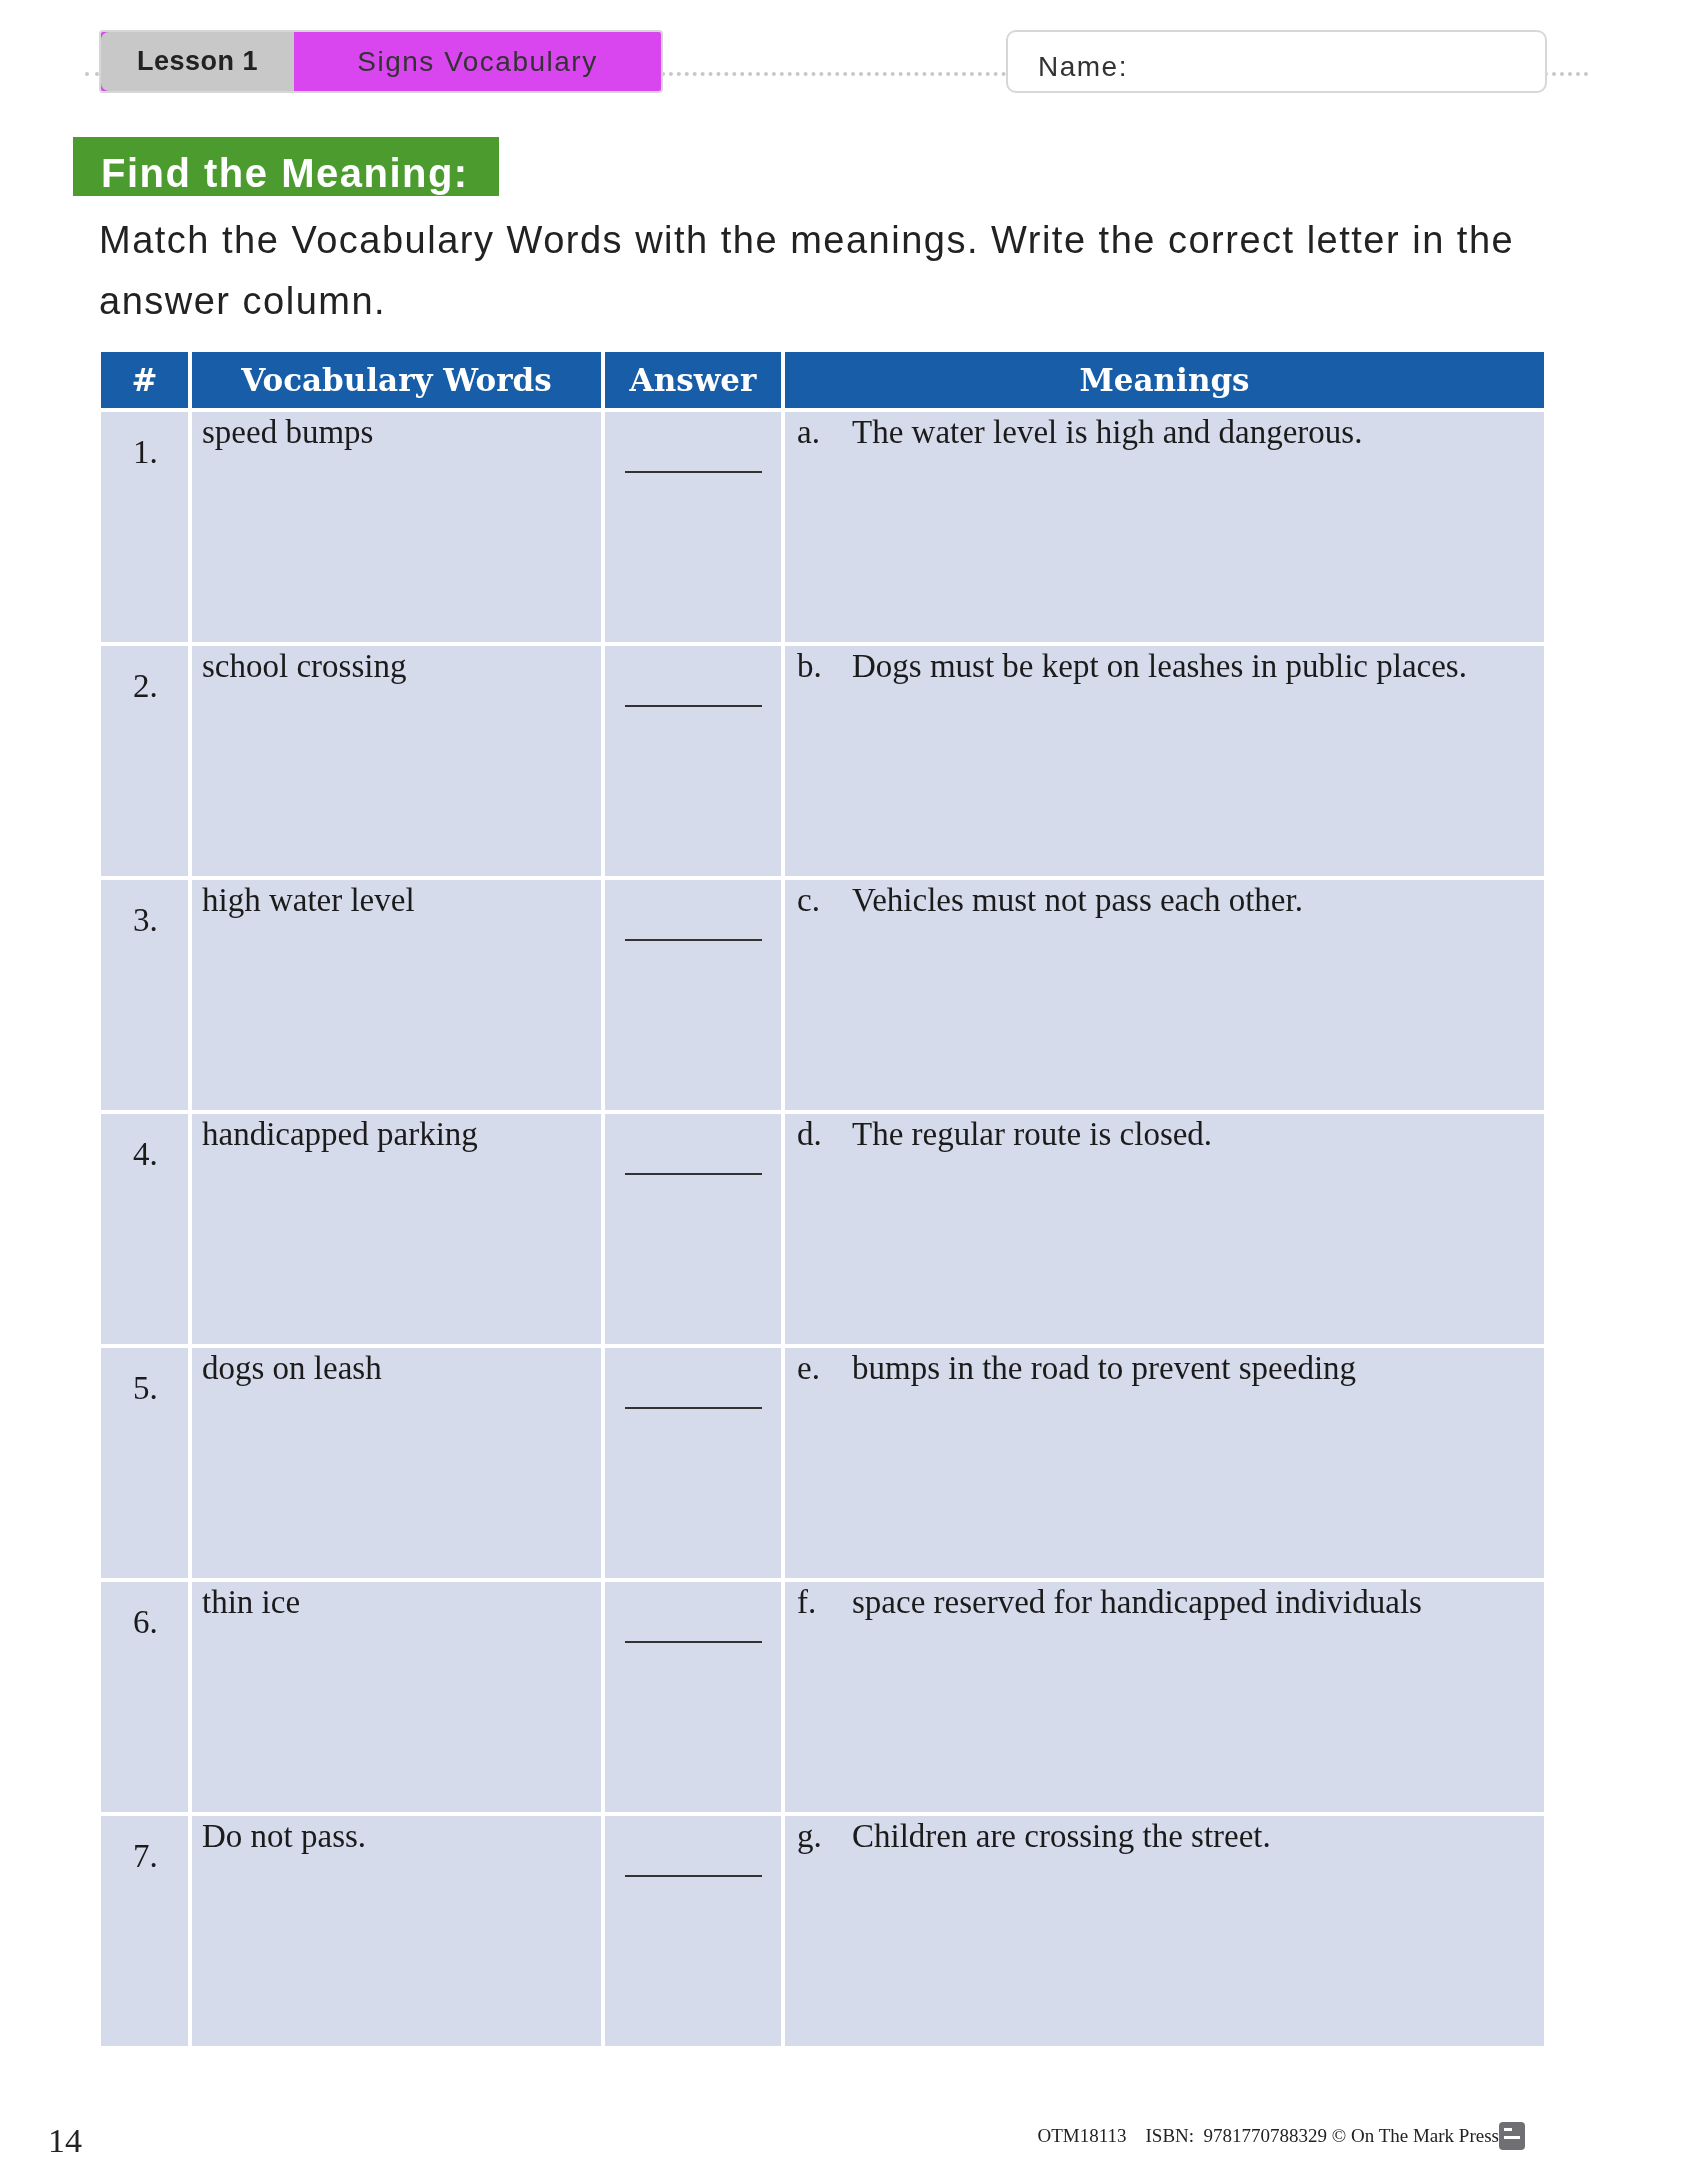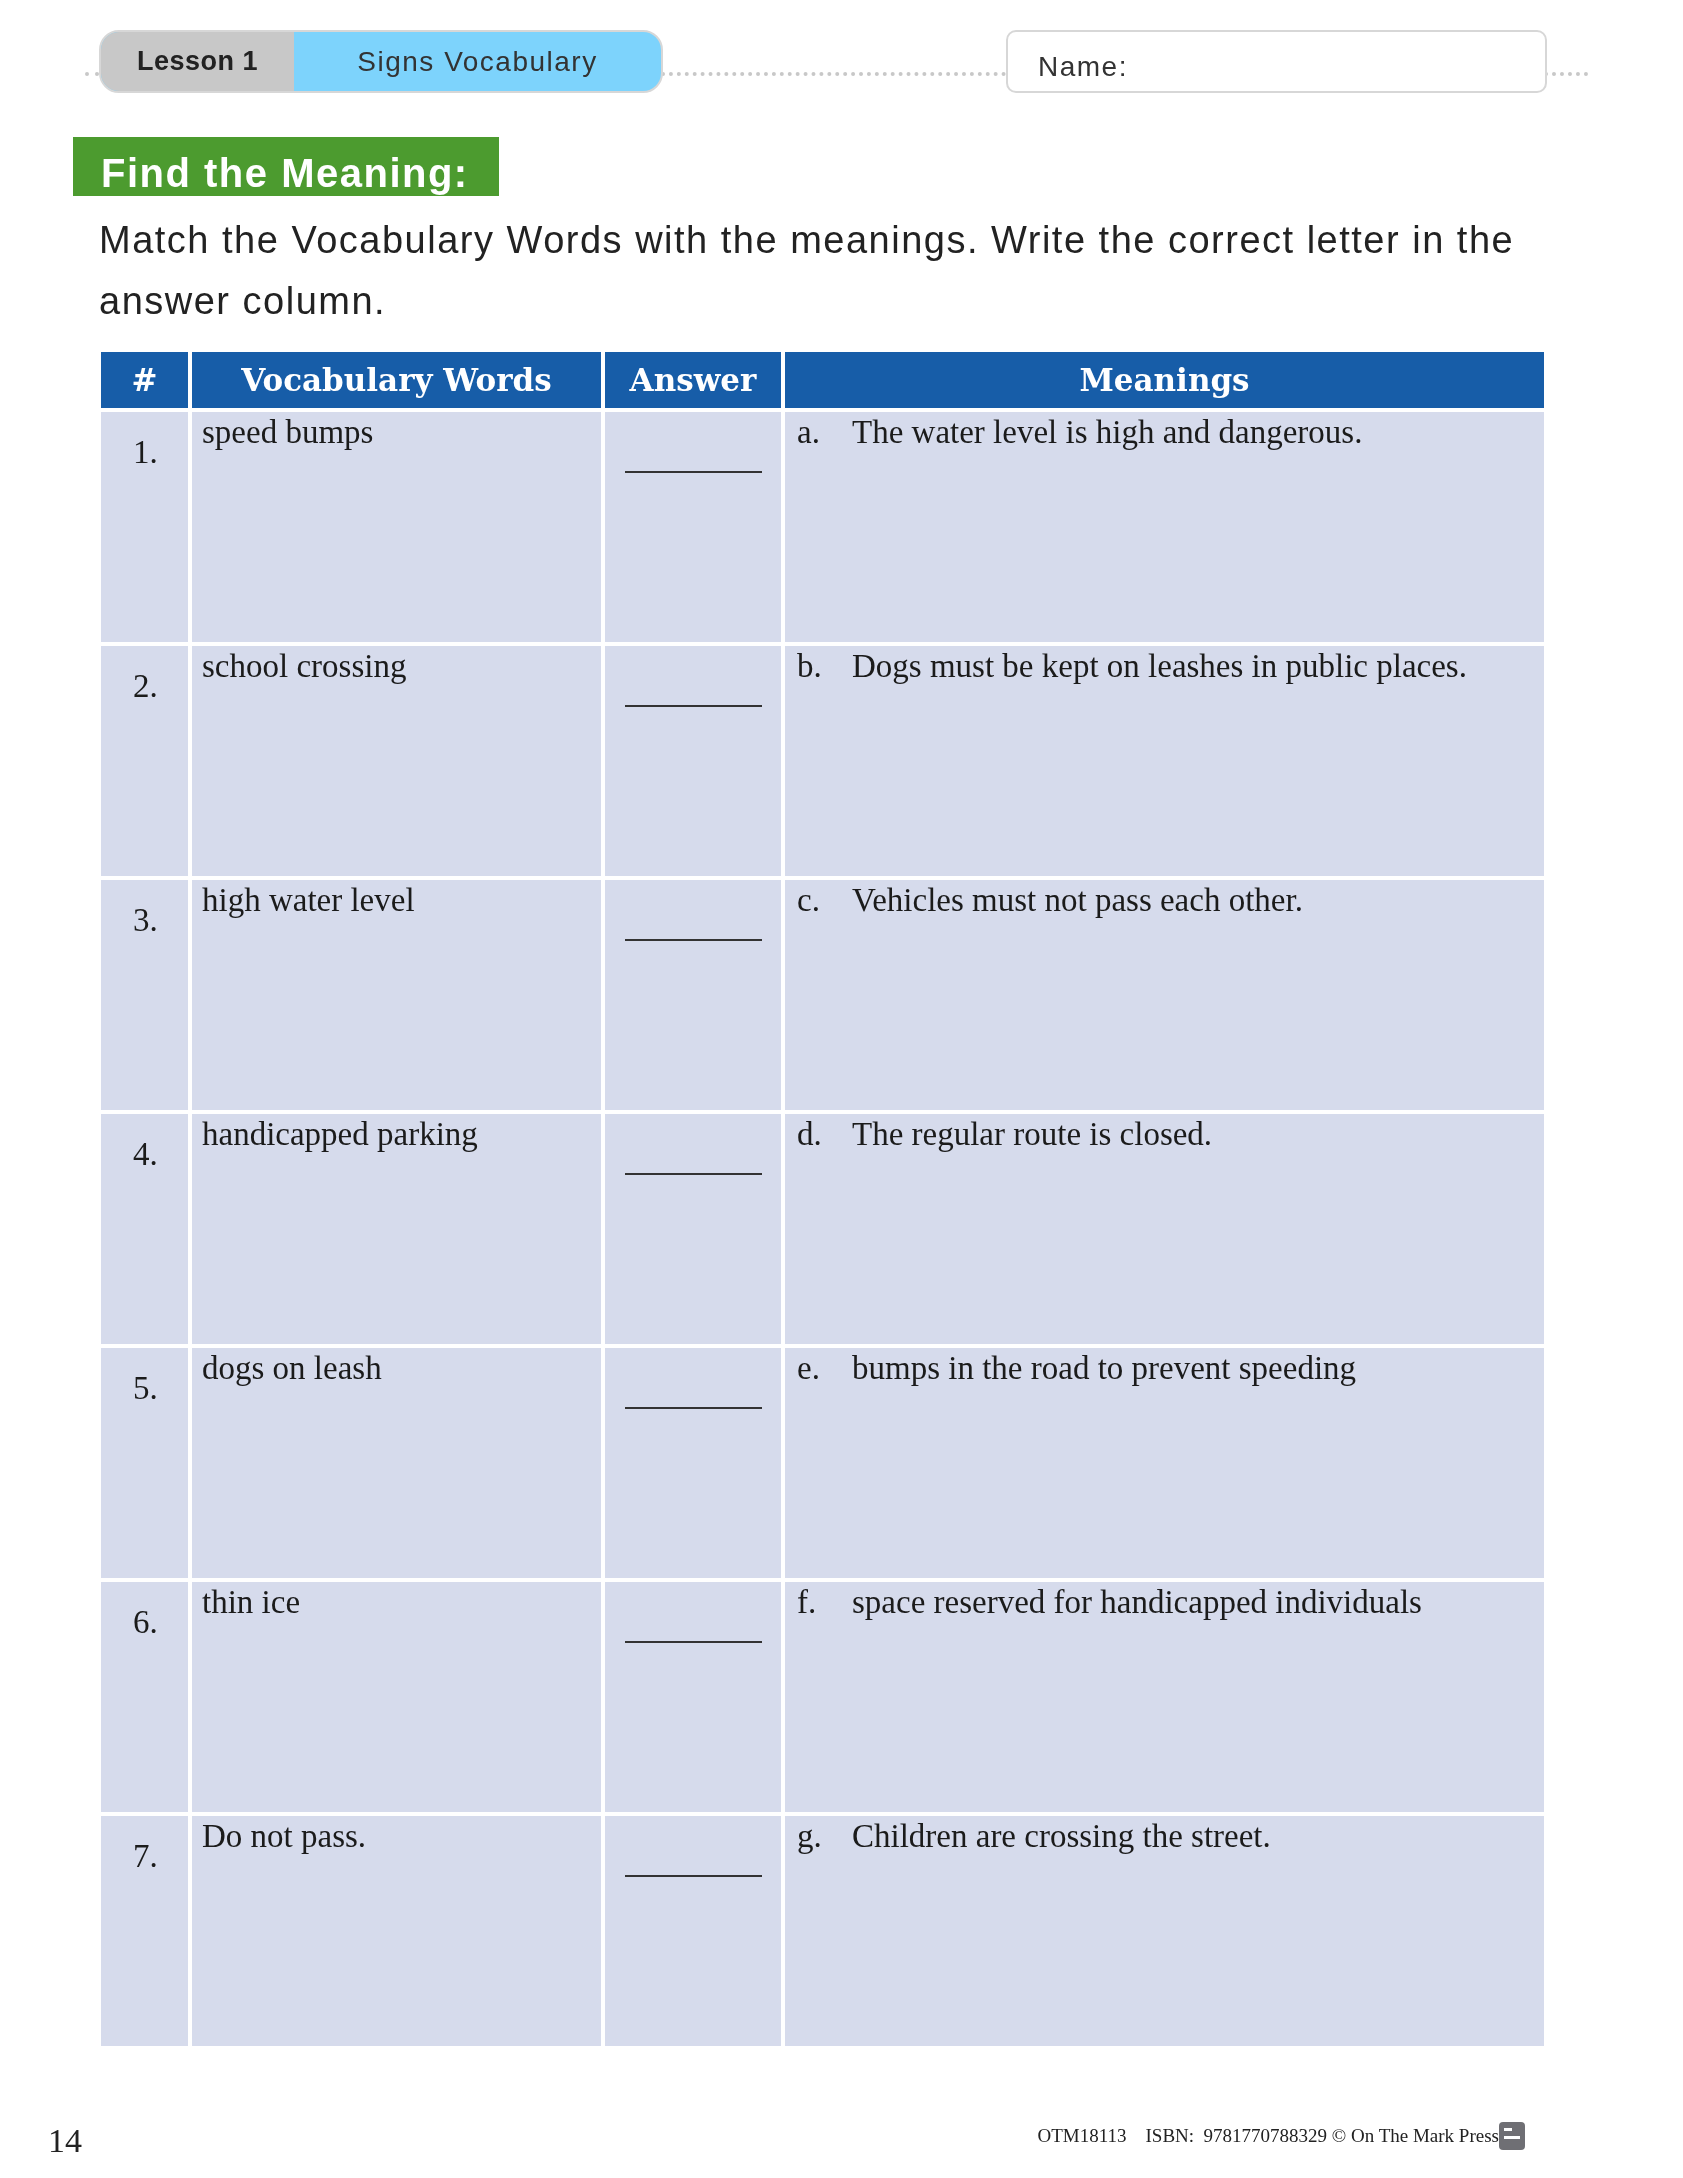--- a/index.html
+++ b/index.html
@@ -1,19 +1,19 @@
 <!DOCTYPE html>
 <html><head>
 <meta charset="utf-8">
 <style>
   html, body { margin:0; padding:0; background:#ffffff; }
   body { width:1683px; height:2178px; position:relative; overflow:hidden; font-family:"Liberation Sans", sans-serif; color:#1a1a1a; }
 
   .dots { position:absolute; top:72px; height:0; border-top:4px dotted #c8c8c8; }
-  .lesson-tab { position:absolute; left:99px; top:30px; width:560px; height:59px; border:2px solid #d7d7d7; border-radius:20px; background:#7dd3fc; overflow:hidden; display:flex; }
+  .lesson-tab { position:absolute; left:99px; top:30px; width:560px; height:59px; border:2px solid #d7d7d7; border-radius:4px; background:#d946ef; overflow:hidden; display:flex; }
   .lesson-num { width:193px; background:#c8c8c8; display:flex; align-items:center; justify-content:center; font-size:27px; font-weight:bold; color:#222; letter-spacing:0.5px; border-radius:8px 0 0 8px; }
   .lesson-title { flex:1; display:flex; align-items:center; justify-content:center; font-size:28px; color:#333; letter-spacing:1.5px; font-weight:normal; }
   .name-box { position:absolute; left:1006px; top:30px; width:537px; height:59px; border:2px solid #d7d7d7; border-radius:10px; background:#fff; display:flex; align-items:center; }
   .name-label { margin-left:30px; font-size:28px; color:#333; letter-spacing:1.5px;margin-top:10px; }
 
   .banner { position:absolute; left:73px; top:137px; width:426px; height:59px; background:#4c9b2f; display:flex; align-items:flex-end; }
   .banner span { margin-left:28px; color:#fff; font-size:40px; font-weight:bold; letter-spacing:1.5px; }
 
   .instructions { position:absolute; left:99px; top:210px; width:1445px; font-size:38px; line-height:61px; color:#222; letter-spacing:1.5px; }
 

